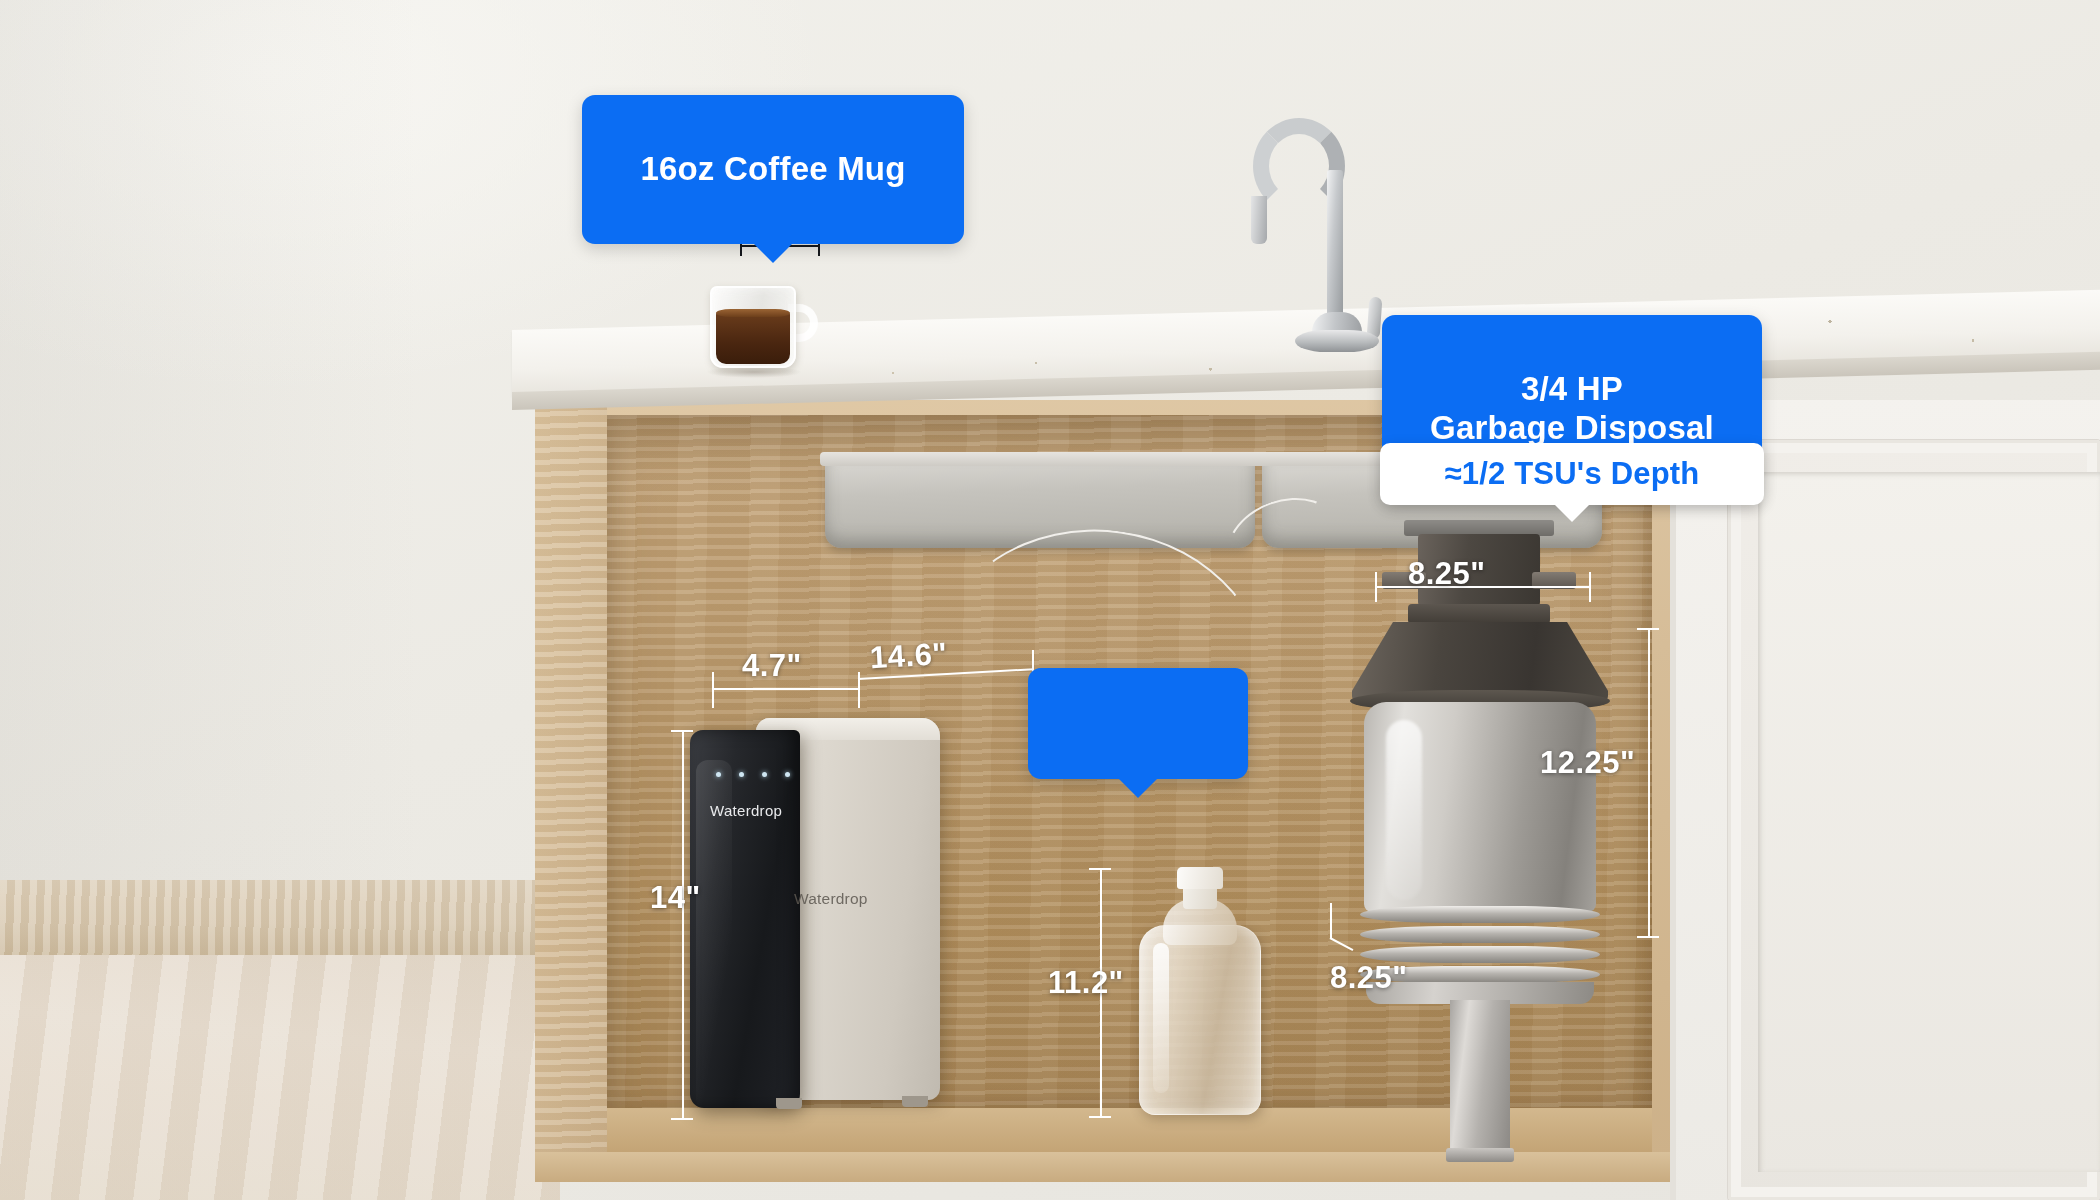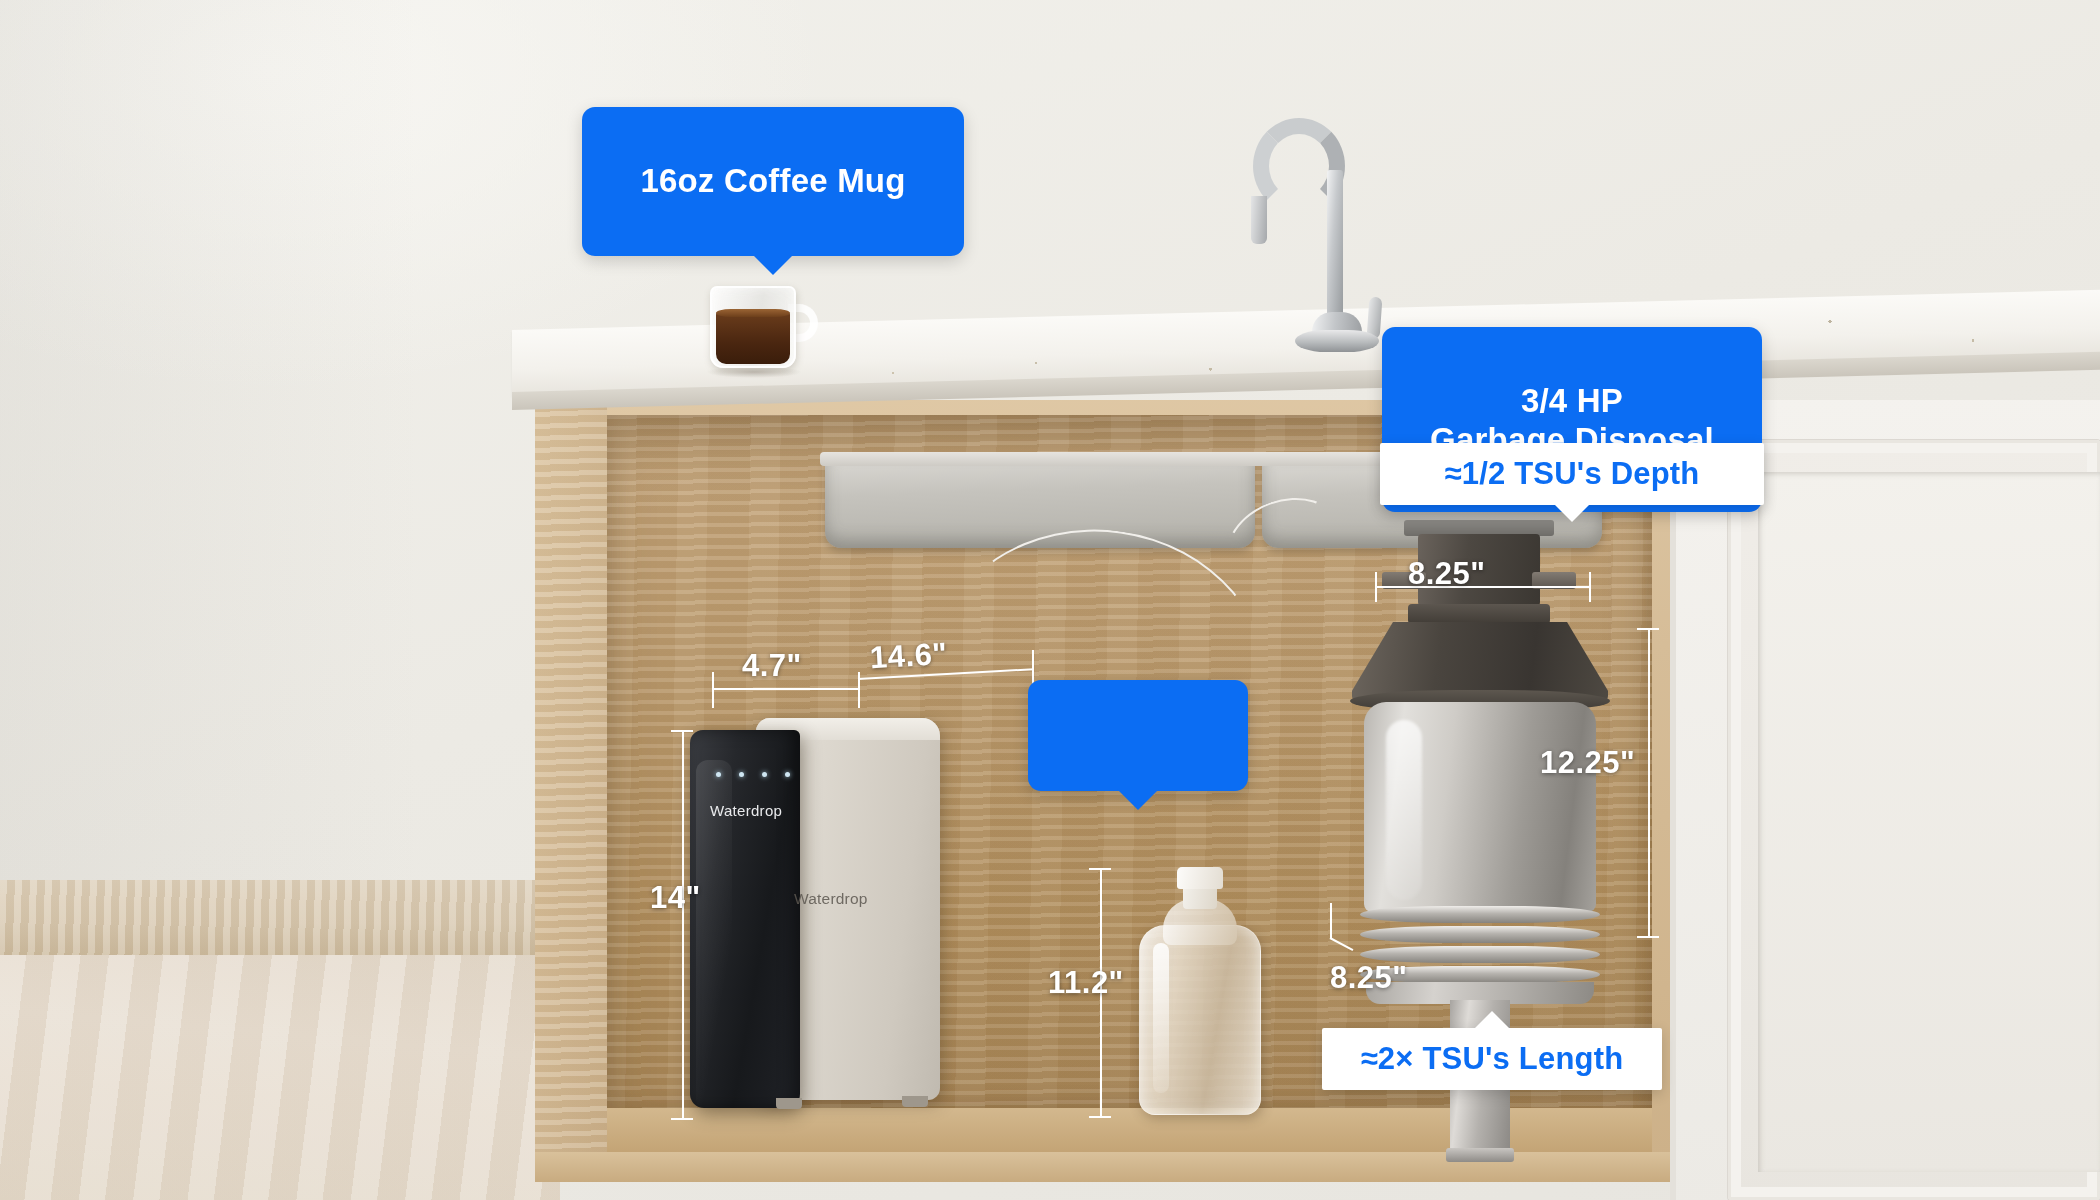--- a/index.html
+++ b/index.html
@@ -322,29 +322,29 @@
     letter-spacing:.5px; text-shadow:0 1px 4px rgba(0,0,0,.45);
     white-space:nowrap;
   }
   .dim-label.dark{ color:#16181c; text-shadow:none; font-size:29px; }
 
   
   .badge{
     position:absolute; background:#0b6df3; color:#fff; border-radius:13px;
     padding:17px 30px; font-size:33px; font-weight:700; line-height:1.16;
     letter-spacing:.2px; box-shadow:0 5px 16px rgba(0,0,0,.17);
-    text-align:center; white-space:pre-line;margin-top:12px;
+    text-align:center; white-space:pre-line;
   }
   .badge .tail{
     position:absolute; left:50%; bottom:-19px; transform:translateX(-50%);
     width:0; height:0; border-left:21px solid transparent;
     border-right:21px solid transparent; border-top:21px solid #0b6df3;
   }
   .subbadge{
-    position:absolute; background:#ffffff; color:#0b6df3; border-radius:2px;
+    position:absolute; background:#ffffff; color:#0b6df3; border-radius:10px;
     padding:13px 26px; font-size:31px; font-weight:700; letter-spacing:.2px;
     box-shadow:0 4px 14px rgba(0,0,0,.16); white-space:nowrap; text-align:center;
   }
   .subbadge .tail-w{
     position:absolute; left:50%; bottom:-17px; transform:translateX(-50%);
     width:0; height:0; border-left:19px solid transparent;
     border-right:19px solid transparent; border-top:19px solid #ffffff;
   }
   .subbadge.tail-up .tail-w{
     top:-17px; bottom:auto; border-top:none; border-bottom:19px solid #ffffff;
@@ -520,18 +520,14 @@
   </div>
   <div class="subbadge" style="left:1380px; top:443px; width:384px;">
     <span>≈1/2 TSU's Depth</span>
     <span class="tail-w"></span>
   </div>
 
   <div class="badge" style="left:1028px; top:668px; width:220px;">
     <span class="tail"></span>
   </div>
 
-  <div class="subbadge tail-up" style="left:1322px; top:1028px; width:340px;">
-    <span>≈2× TSU's Length</span>
-    <span class="tail-w"></span>
-  </div>
 
 </div>
 
 </body></html>

